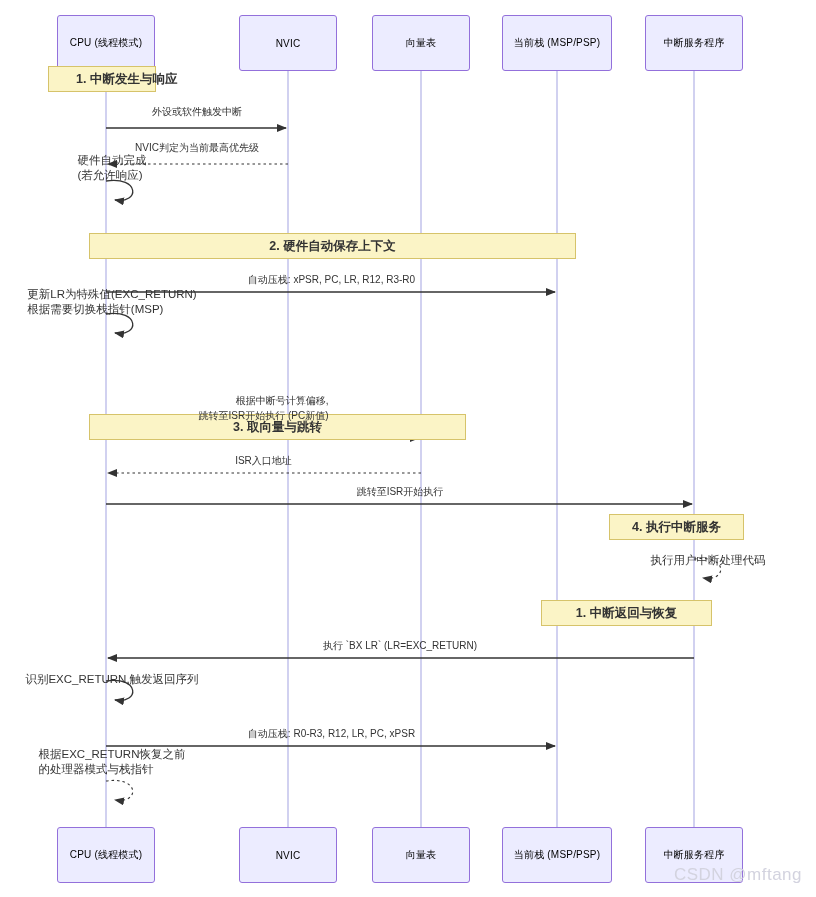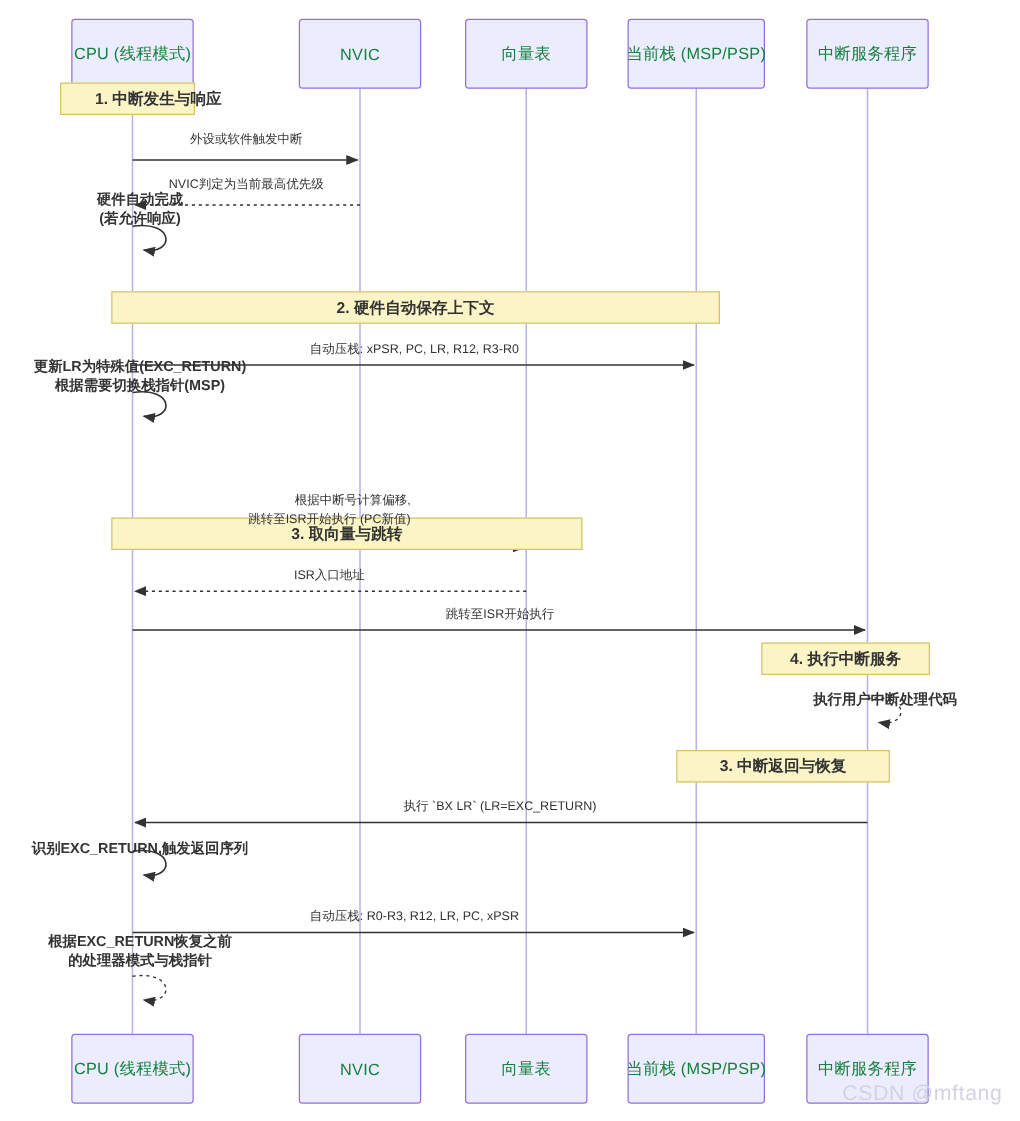--- a/index.html
+++ b/index.html
@@ -29,22 +29,22 @@
   .participant {
     position: absolute;
     box-sizing: border-box;
     height: 56px;
     background: #ECECFF;
     border: 1px solid #9370DB;
     border-radius: 3px;
     display: flex;
     align-items: center;
     justify-content: center;
-    font-size: 13px;
-    color: #15803d;
+    font-size: 10px;
+    color: #000000;
     letter-spacing: 0.2px;
     white-space: nowrap;
   }
 
   
   .note {
     position: absolute;
     box-sizing: border-box;
     background: #FBF4C6;
     border: 1px solid #D6C36A;
@@ -71,24 +71,23 @@
     white-space: nowrap;
     text-align: right;
     transform: translateX(-50%);
     line-height: 15px;
   }
   .self-label {
     position: absolute;
     font-size: 11.5px;
     color: #333333;
     white-space: nowrap;
-    text-align: center;
+    text-align: left;
     line-height: 15px;
     transform: translateX(-50%);
-    font-weight: bold;
   }
 
   
   .watermark {
     position: absolute;
     right: 14px;
     bottom: 12px;
     font-size: 17px;
     color: #D3D3DF;
     letter-spacing: 0.5px;
@@ -174,21 +173,21 @@
       <div class="note" style="left: 89px; top: 233px; width: 487px;">
         <span>2. 硬件自动保存上下文</span>
       </div>
       <div class="note" style="left: 89px; top: 366px; width: 377px; margin-top: 48px;">
         <span>3. 取向量与跳转</span>
       </div>
       <div class="note" style="left: 609px; top: 514px; width: 135px;">
         <span>4. 执行中断服务</span>
       </div>
       <div class="note" style="left: 541px; top: 600px; width: 171px;">
-        <span>3. 中断返回与恢复</span>
+        <span>1. 中断返回与恢复</span>
       </div>
     </div>
   <div id="labels-layer">
       <div class="msg-label" style="left: 197px; top: 104px;">
         <div>外设或软件触发中断</div>
       </div>
       <div class="msg-label" style="left: 197px; top: 140px;">
         <div>NVIC判定为当前最高优先级</div>
       </div>
       <div class="self-label" style="left: 112px; top: 153px;">

